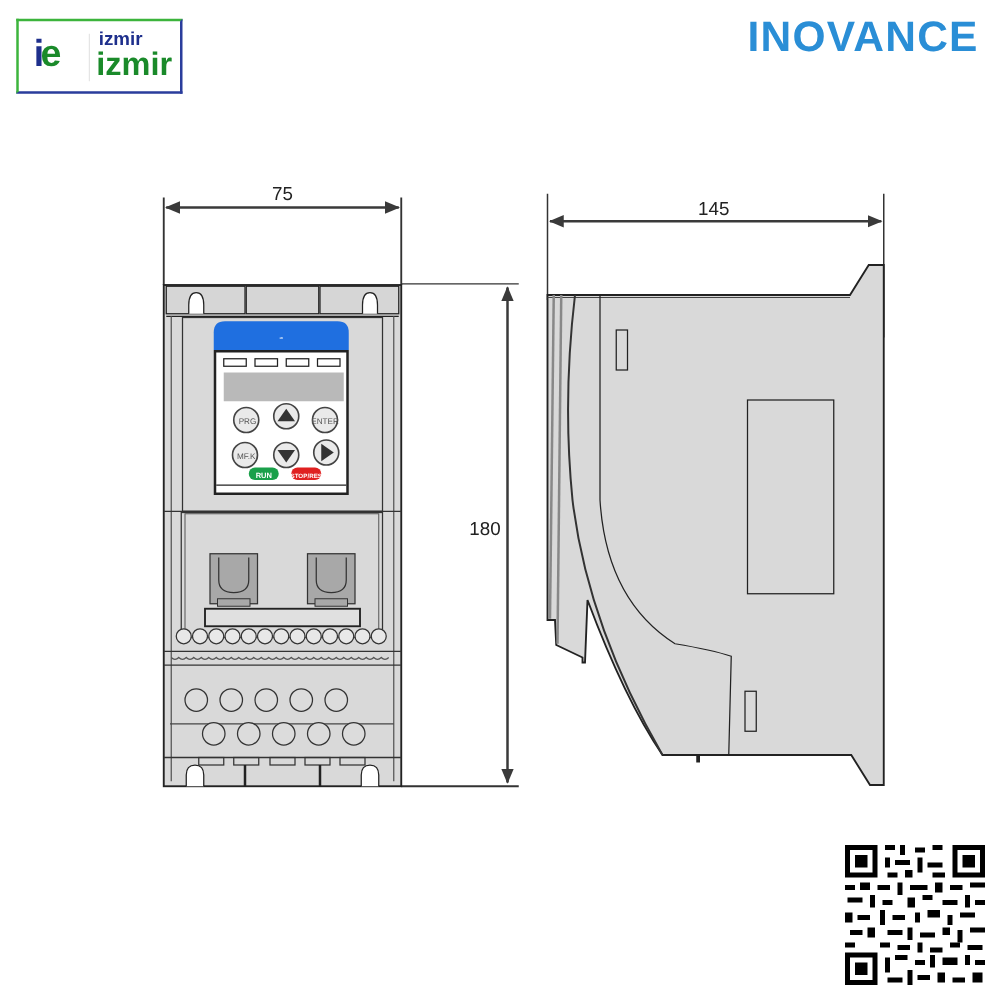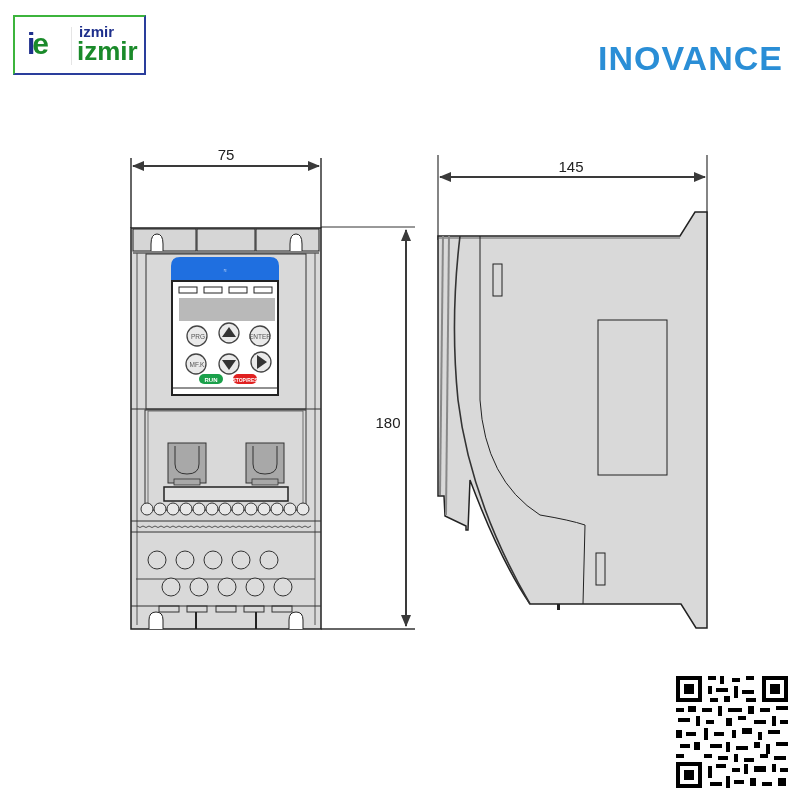--- a/index.html
+++ b/index.html
@@ -4,21 +4,21 @@
 <style>
   html, body { margin:0; padding:0; background:#ffffff; }
   body { width:800px; height:800px; position:relative; overflow:hidden; font-family:"Liberation Sans", sans-serif; }
   .abs { position:absolute; }
   .logo-box { left:13px; top:15px; width:133px; height:60px; border:2px solid; border-color:#3cb43c #2a3d9c #2a3d9c #3cb43c; box-sizing:border-box; background:#fff; }
   .logo-box .ie { position:absolute; left:12px; top:8px; font-weight:bold; font-size:30px; line-height:38px; color:#1a8a2a; letter-spacing:-3px; }
   .logo-box .ie .i { color:#1e2f8c; }
   .logo-box .sep { position:absolute; left:56px; top:10px; width:1px; height:38px; background:#e5e5e5; }
   .logo-box .w1 { position:absolute; left:64px; top:7px; font-weight:bold; font-size:15px; line-height:16px; color:#1e2f8c; }
   .logo-box .w2 { position:absolute; left:62px; top:20px; font-weight:bold; font-size:26px; line-height:28px; color:#1a8a2a; letter-spacing:0px; }
-  .inovance { left:598px; top:38px; font-size:34px; font-weight:bold; color:#2a8ed6; letter-spacing:1px; line-height:40px; }
+  .inovance { left:598px; top:10px; font-size:34px; font-weight:bold; color:#2a8ed6; letter-spacing:1px; line-height:40px; }
   svg text { font-family:"Liberation Sans", sans-serif; }
 </style>
 </head>
 <body>
 
 <div class="abs logo-box">
   <div class="ie"><span class="i">i</span><span>e</span></div>
   <div class="sep"></div>
   <div class="w1">izmir</div>
   <div class="w2">izmir</div>

